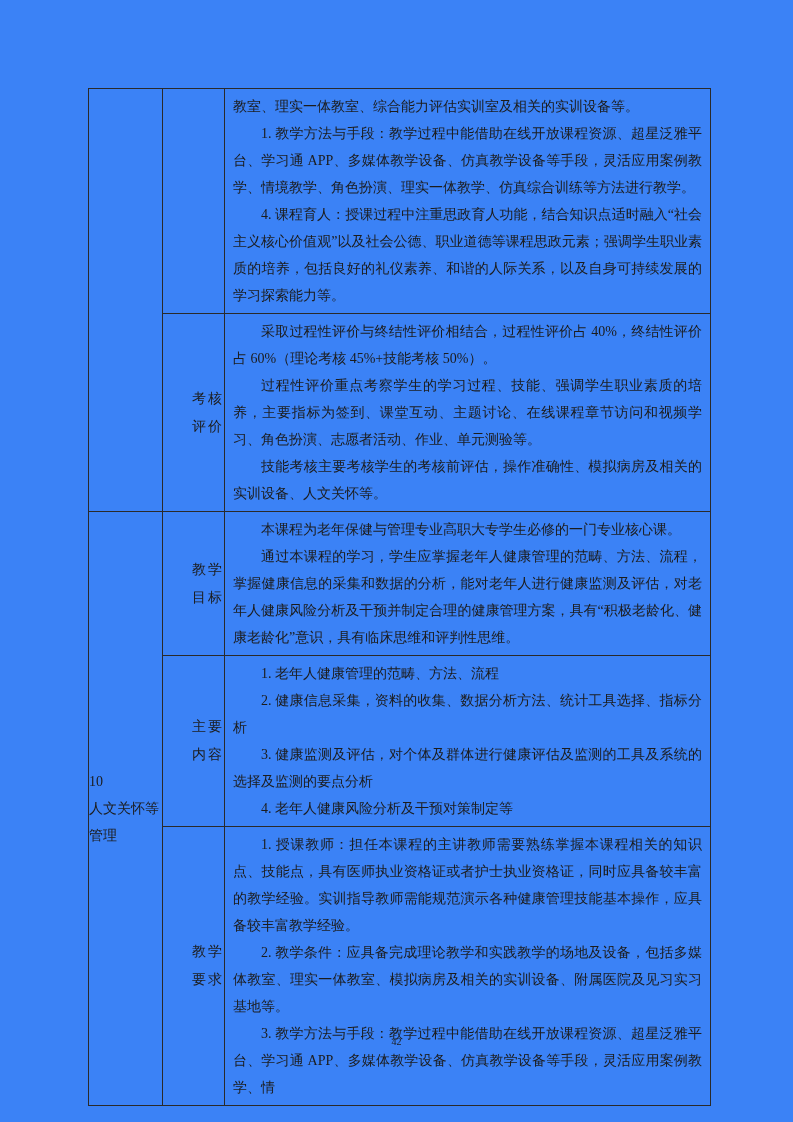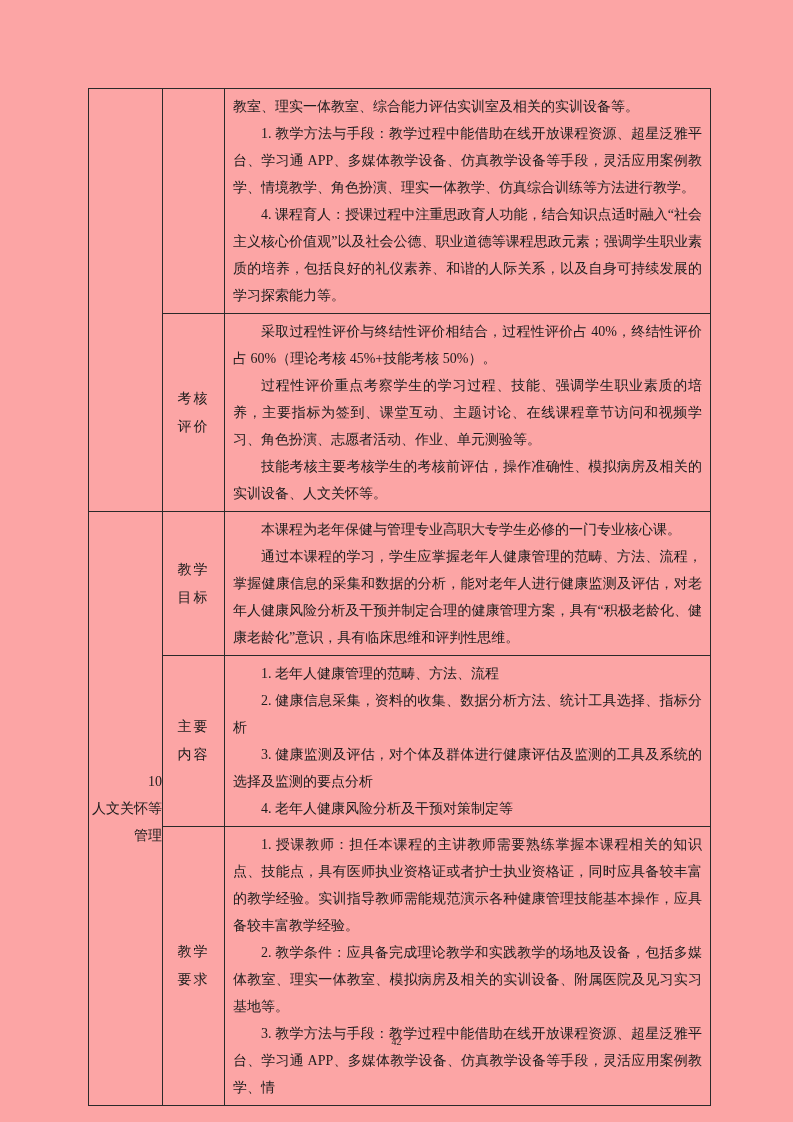--- a/index.html
+++ b/index.html
@@ -4,21 +4,21 @@
 <style>
   html, body {
     margin: 0;
     padding: 0;
     background: #ffffff;
   }
   .page {
     position: relative;
     width: 793px;
     height: 1122px;
-    background: #fca5a5;
+    background: #3b82f6;
     font-family: "Liberation Serif", "DejaVu Serif", serif;
     color: #1c1c1c;
     overflow: hidden;
   }
   table.outline {
     position: absolute;
     left: 88px;
     top: 88px;
     width: 622px;
     border-collapse: collapse;
@@ -31,26 +31,26 @@
   }
   col.c1 { width: 74px; }
   col.c2 { width: 62px; }
   col.c3 { width: 486px; }
   tr.r1 { height: 225px; }
   tr.r2 { height: 188px; }
   tr.r3 { height: 131px; }
   tr.r4 { height: 136px; }
   tr.r5 { height: 247px; }
   td.index-cell {
-    text-align: right;
+    text-align: left;
     font-size: 14px;
     line-height: 27px;
   }
   td.label-cell {
-    text-align: center;
+    text-align: right;
     font-size: 14px;
     line-height: 28px;
     letter-spacing: 2px;
   }
   td.label-cell div { white-space: nowrap; }
   td.content-cell {
     padding: 4px 8px;
     font-size: 14px;
     line-height: 27px;
     vertical-align: middle;

